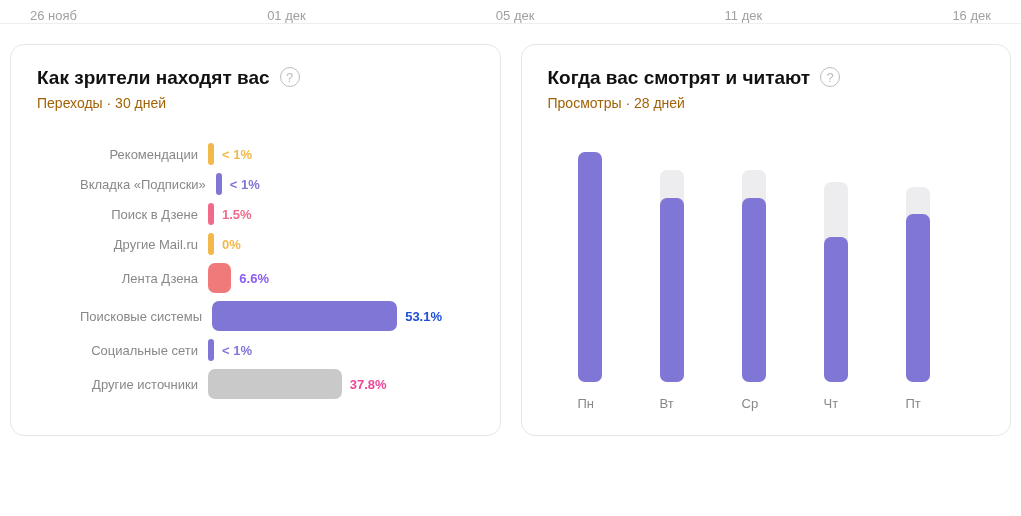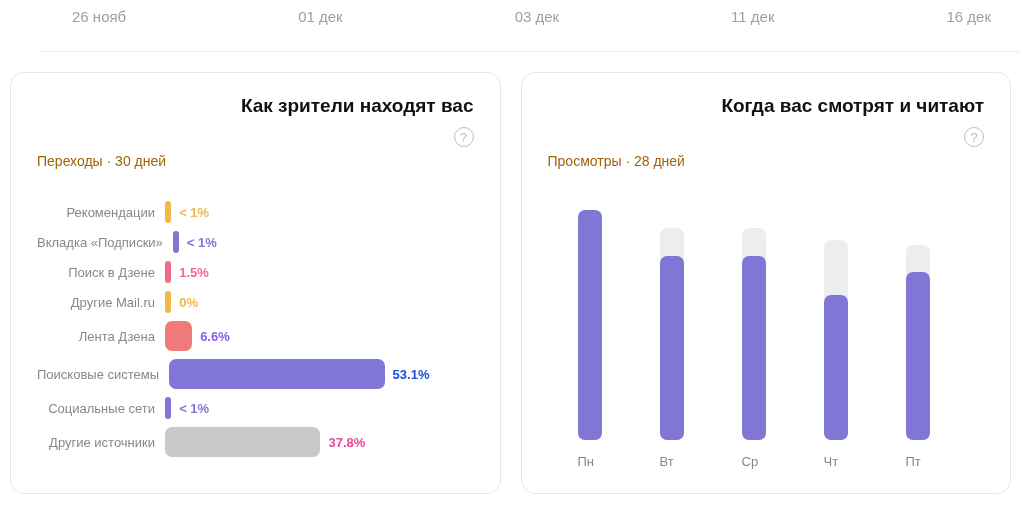--- a/index.html
+++ b/index.html
@@ -6,45 +6,43 @@
   body {
     margin: 0;
     font-family: -apple-system, BlinkMacSystemFont, "Segoe UI", Arial, sans-serif;
     background: #fff;
     color: #1a1a1a;
     width: 1021px;
   }
   .timeline {
     display: flex;
     justify-content: space-between;
-    padding: 8px 30px 26px 30px;
-    font-size: 15px;
+    padding: 8px 30px 0 30px;
+    font-size: 13px;
     color: #a0a0a0;
     border-bottom: 1px solid #eee;
     white-space: nowrap;
-    margin-left: 42px;
   }
   .timeline span { flex: 0 0 auto; }
   .panels {
     display: flex;
     gap: 20px;
     padding: 20px 10px;
   }
   .card {
     flex: 1 1 0;
     border: 1px solid #e6e6e6;
     border-radius: 14px;
     padding: 22px 26px 24px 26px;
     min-height: 380px;
   }
   .card-title-row {
     display: flex;
-    align-items: flex-end;
+    align-items: flex-start;
     gap: 10px;
-    flex-direction: column;
   }
   .card-title {
     font-size: 19px;
     font-weight: 700;
     color: #111;
   }
   .help-icon {
     width: 20px; height: 20px;
     border: 1.5px solid #bdbdbd;
     border-radius: 50%;
@@ -62,20 +60,21 @@
 
   
   .hbar-chart {
     margin-top: 32px;
   }
   .hbar-row {
     display: flex;
     align-items: center;
     height: 22px;
     margin-bottom: 8px;
+    margin-left: 43px;
   }
   .hbar-row.big { height: 30px; }
   .hbar-label {
     flex: 0 0 128px;
     text-align: right;
     font-size: 13px;
     color: #888;
     padding-right: 10px;
     white-space: nowrap;
   }
@@ -137,21 +136,21 @@
     font-size: 13px;
     color: #888;
   }
 </style>
 </head>
 <body>
 
 <div class="timeline">
   <span>26 нояб</span>
   <span>01 дек</span>
-  <span>03 дек</span>
+  <span>05 дек</span>
   <span>11 дек</span>
   <span>16 дек</span>
 </div>
 
 <div class="panels">
 
   <div class="card">
     <div class="card-title-row">
       <div class="card-title">Как зрители находят вас</div>
       <span class="help-icon">?</span>

